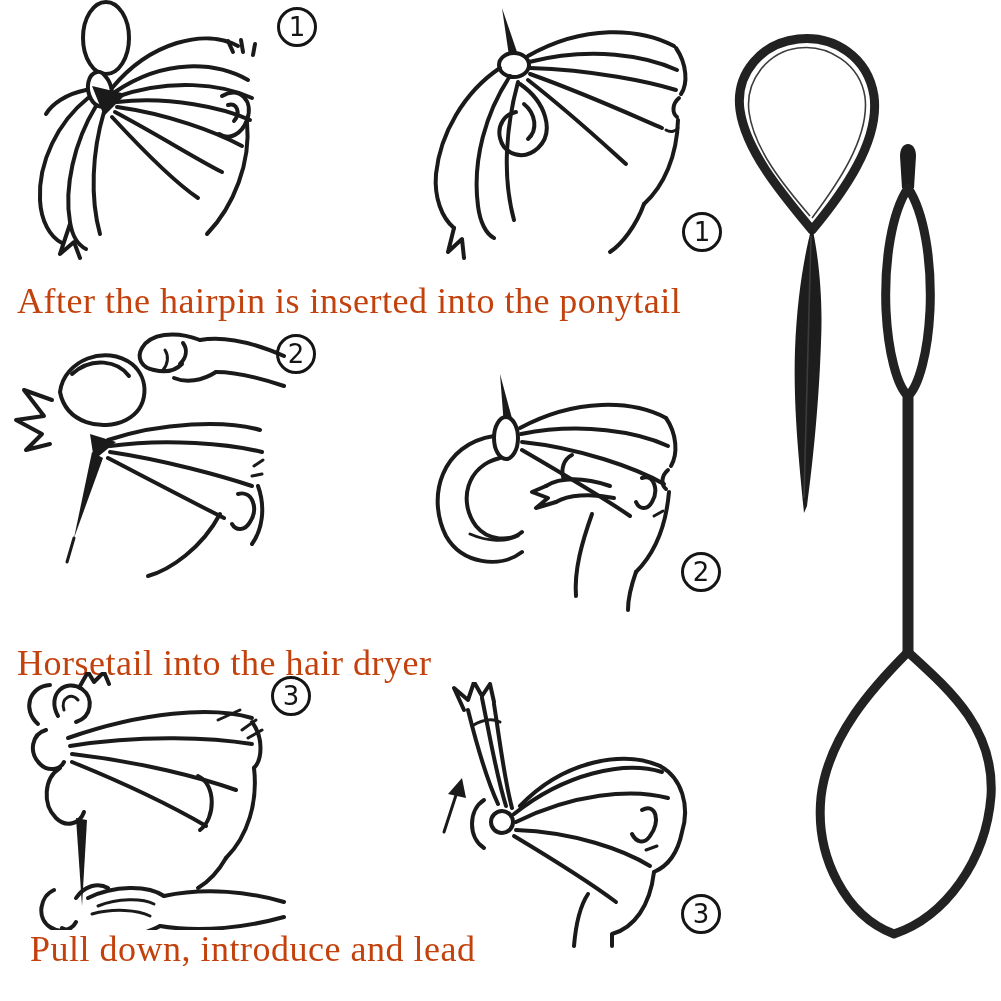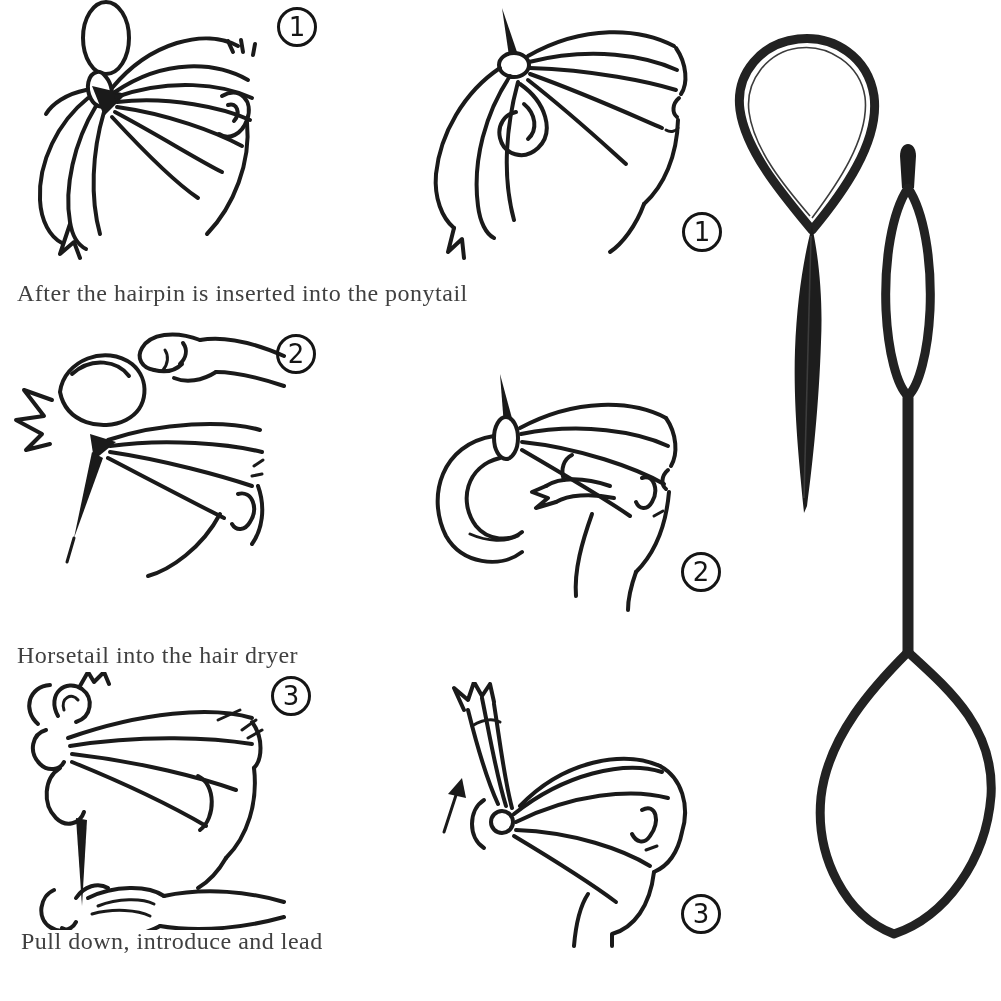--- a/index.html
+++ b/index.html
@@ -15,21 +15,21 @@
   svg.sketch .thin{stroke-width:3;}
   
   .badge{
     position:absolute;width:40px;height:40px;border:3px solid #151515;border-radius:50%;
     display:flex;align-items:center;justify-content:center;
     font-family:"DejaVu Sans","Liberation Sans",sans-serif;font-size:26px;font-weight:500;color:#151515;
     background:transparent;box-sizing:border-box;
   }
   
   .caption{
-    position:absolute;font-size:24px;color:#404040;letter-spacing:0.5px;white-space:nowrap;
+    position:absolute;font-size:36px;color:#c2410c;letter-spacing:0.5px;white-space:nowrap;
   }
   
   svg.tools .loopstroke{fill:none;stroke:#222222;stroke-linecap:round;stroke-linejoin:round;}
   svg.tools .solid{fill:#1d1d1d;stroke:none;}
   svg.tools .seam{fill:none;stroke:#3c3c3c;stroke-width:1.6;}
 </style>
 </head>
 <body>
 
 <div id="canvas">
@@ -247,21 +247,21 @@
       <path class="thin" d="M222,168 L233,164"></path>
     </g>
   </svg>
 
   <div class="badge" style="left:271px;top:676px;">
     <span>3</span>
   </div>
   <div class="badge" style="left:681px;top:894px;">
     <span>3</span>
   </div>
-  <div class="caption" style="left:21px;top:928px;">Pull down, introduce and lead</div>
+  <div class="caption" style="left:30px;top:928px;">Pull down, introduce and lead</div>
 
   <svg class="tools abs" style="left:700px;top:0;" width="301" height="1001" viewBox="0 0 301 1001">
 
     <g>
       <path class="loopstroke" stroke-width="9" d="M112,230 C84,196 46,152 40,110 C35,73 62,43 98,39 C134,35 168,57 174,96 C180,142 142,194 112,230"></path>
       <path class="seam" d="M110,216 C86,188 54,150 49,112 C45,80 68,52 98,48 C128,44 160,64 165,97 C170,138 136,186 112,218"></path>
       <path class="solid" d="M112,226 C119,258 123,300 121,342 C119,402 113,462 107,506 L104,513 C100,470 93,410 95,350 C97,298 104,256 112,226 Z"></path>
       <path class="seam" d="M111,236 L104,498"></path>
     </g>
 

